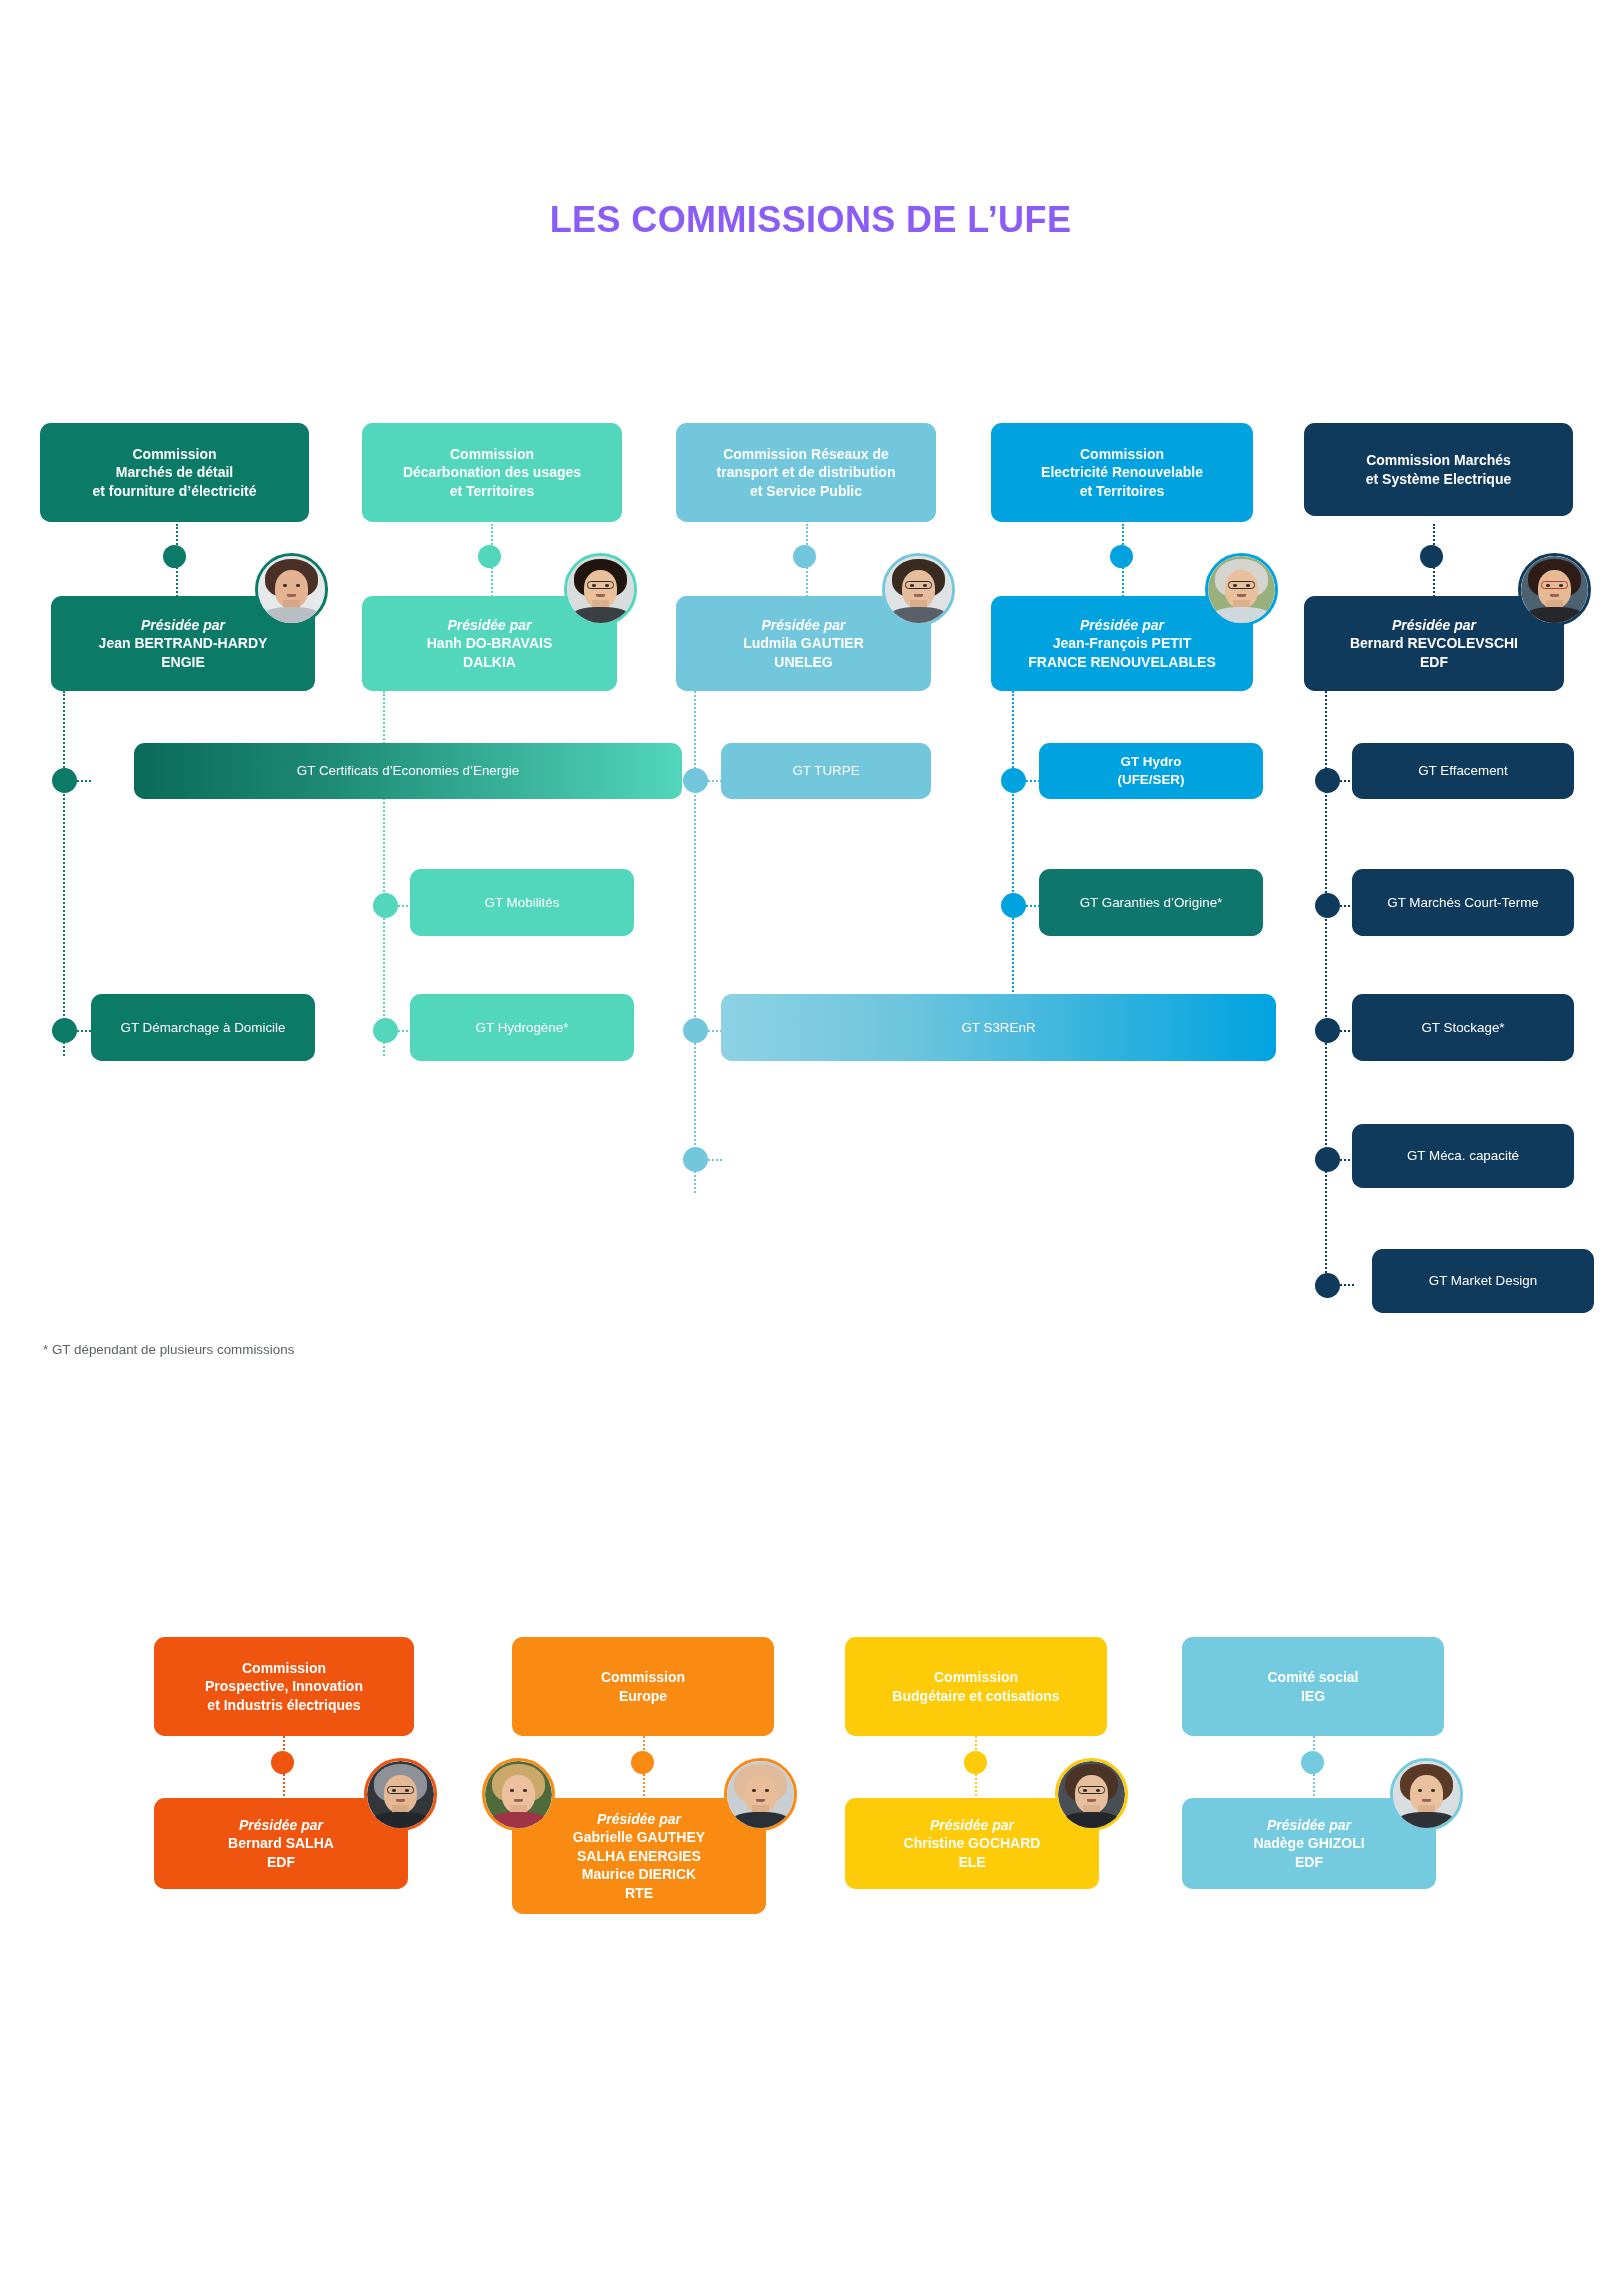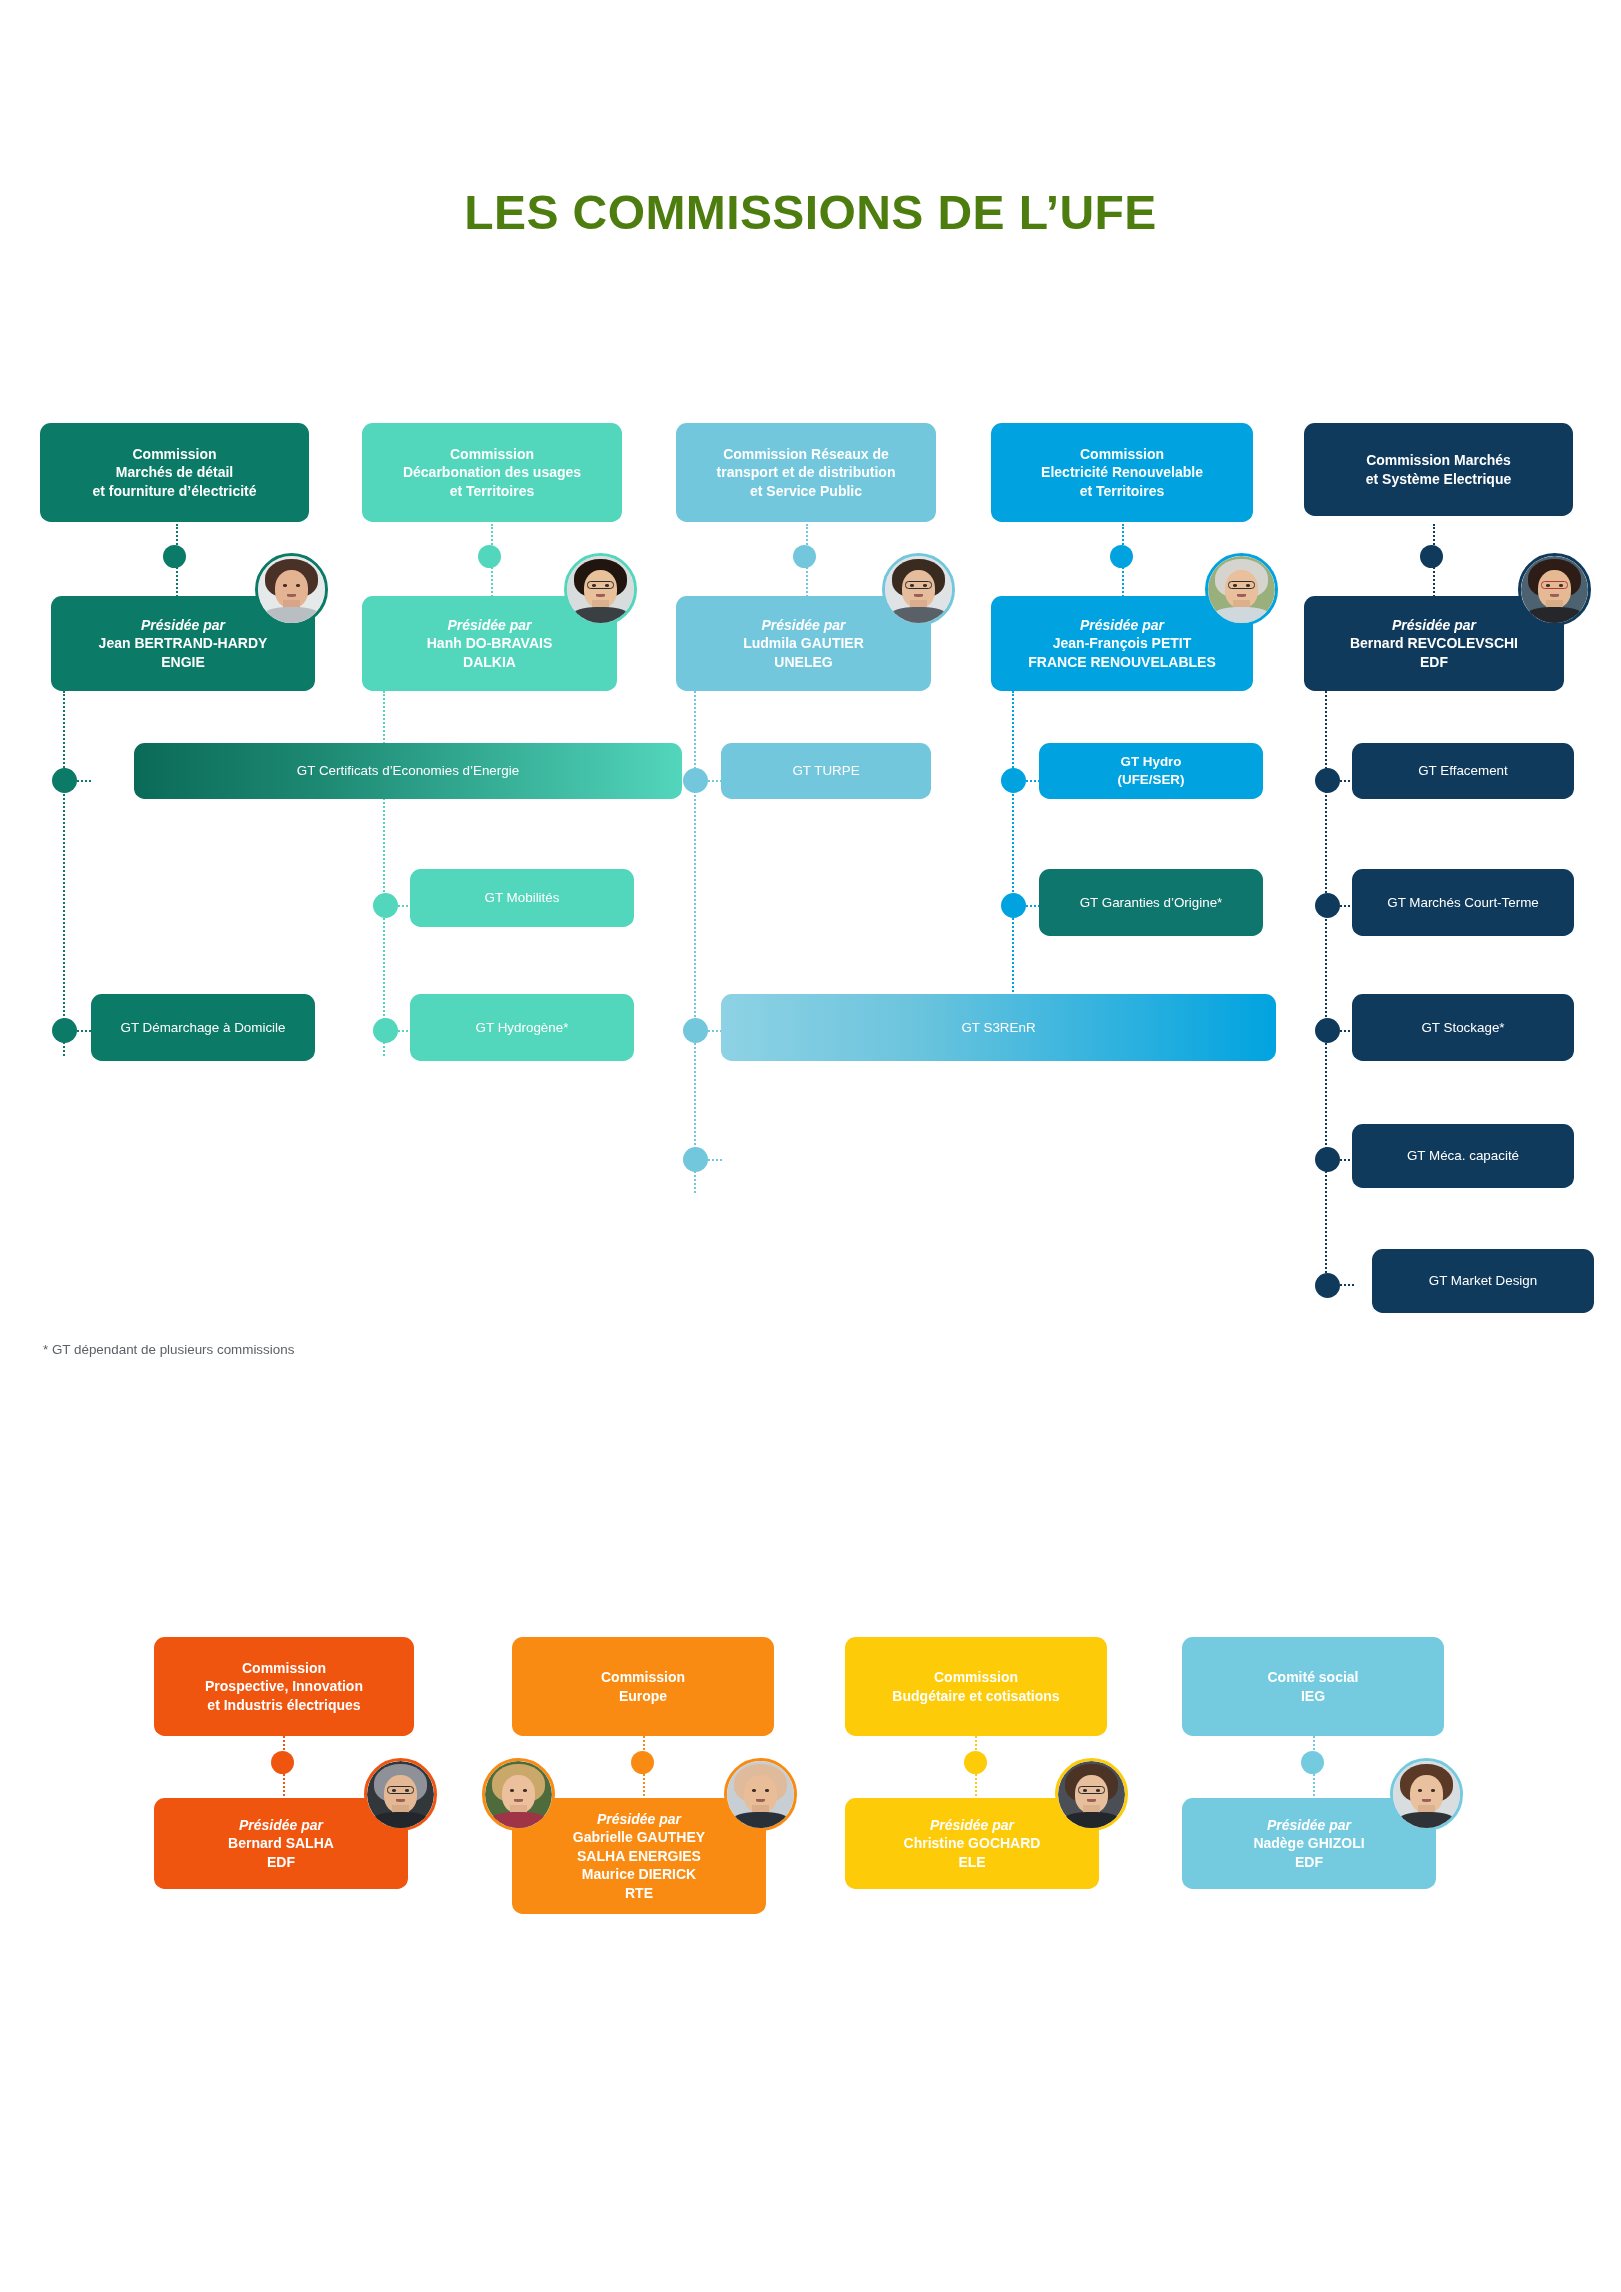--- a/index.html
+++ b/index.html
@@ -8,26 +8,26 @@
     width: 1621px; height: 2293px;
     background: #ffffff;
     font-family: "Liberation Sans", sans-serif;
     overflow: hidden;
   }
   #stage { position: relative; width: 1621px; height: 2293px; }
 
   
   .page-title {
     position: absolute;
-    left: 0; right: 0; top: 185px;
+    left: 0; right: 0; top: 199px;
     text-align: center;
-    font-size: 48px;
+    font-size: 36px;
     font-weight: bold;
     letter-spacing: 0.4px;
-    color: #4d7c0f;
+    color: #8b5cf6;
   }
 
   
   .box {
     position: absolute;
     border-radius: 10.7px;
     color: #ffffff;
     display: flex;
     flex-direction: column;
     align-items: center;
@@ -202,21 +202,21 @@
       <div class="shirt" style="background:#3a3f44;"></div>
       <div class="glass"></div>
       <div class="eyeL"></div>
         <div class="eyeR"></div>
       <div class="mouth"></div>
     </div>
   </div>
 
   <div class="dot" style="left:373px; top:893px; width:25px; height:25px; background:#52d6bc;"></div>
   <div class="hline" style="left:398px; top:905px; width:14.3px; border-color:#52d6bc;"></div>
-  <div class="box gt" style="left:410px; top:869px; width:224px; height:58px; background:#52d6bc;">
+  <div class="box gt" style="left:410px; top:869px; width:224px; height:67px; background:#52d6bc;">
     <span>GT Mobilités</span>
   </div>
 
   <div class="dot" style="left:373px; top:1018px; width:25px; height:25px; background:#52d6bc;"></div>
   <div class="hline" style="left:398px; top:1030px; width:14.3px; border-color:#52d6bc;"></div>
   <div class="box gt" style="left:410px; top:994px; width:224px; height:67px; background:#52d6bc;">
     <span>GT Hydrogène*</span>
   </div>
 
   <div class="vline" style="left:806px; top:524px; height:36px; border-color:#73c7dd;"></div>

